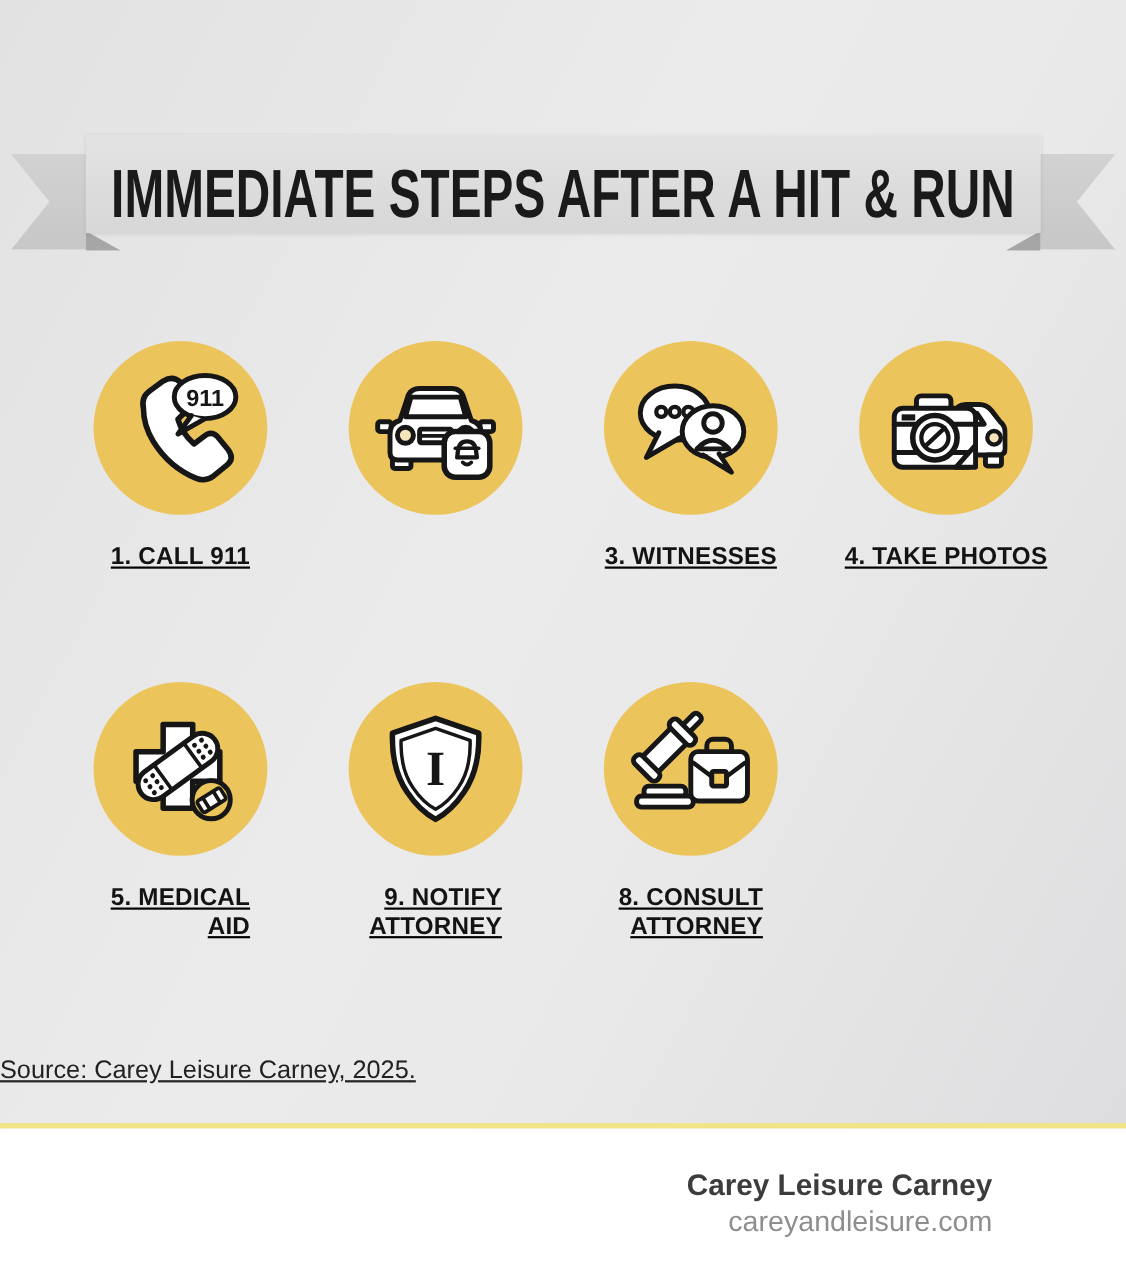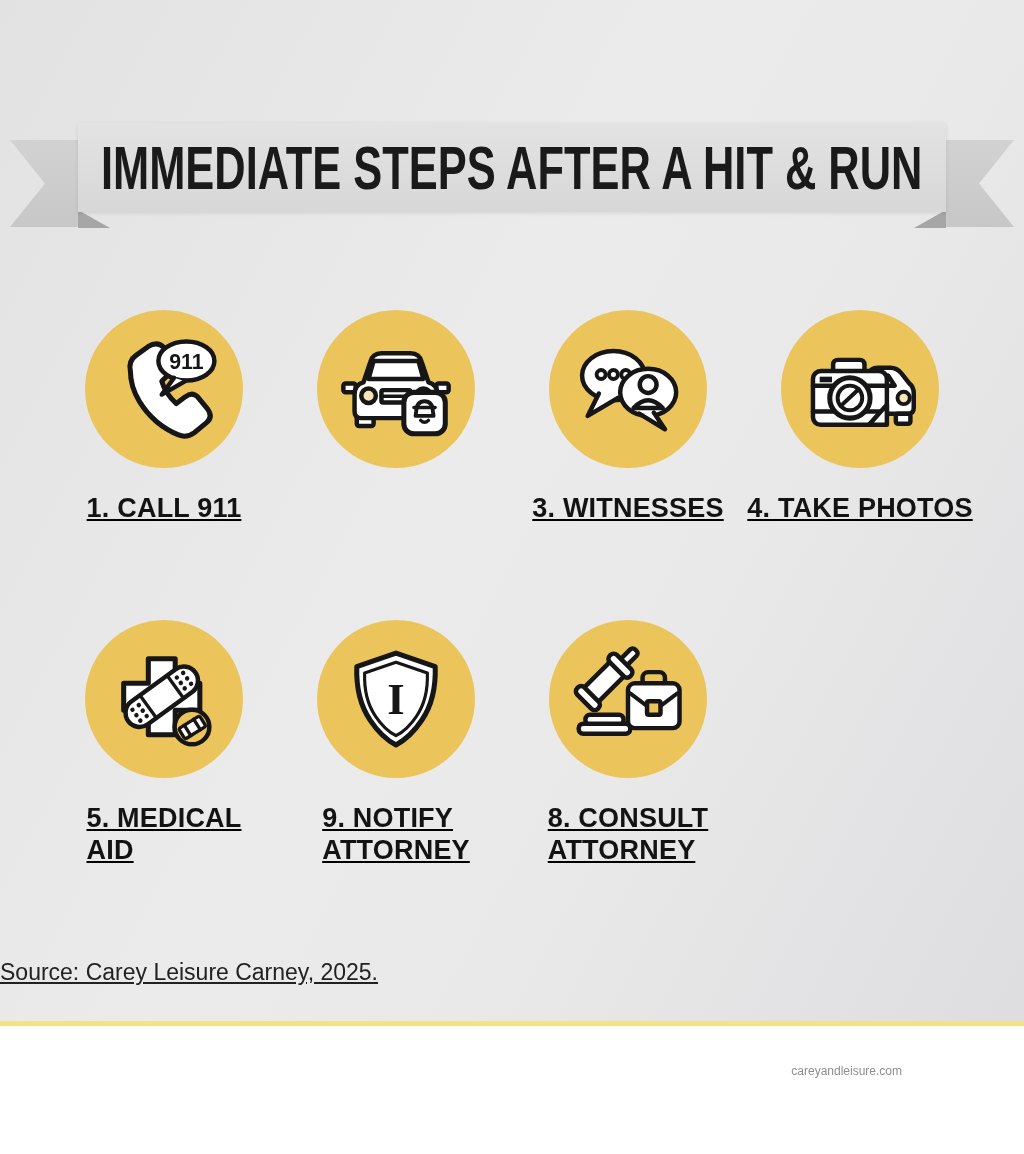--- a/index.html
+++ b/index.html
@@ -14,41 +14,41 @@
   
   .tail{position:absolute;top:140px;width:70px;height:87px;
     background:linear-gradient(180deg,#d2d2d2,var(--tail-gray));}
   .tail-left{left:10px;clip-path:polygon(100% 0,0 0,50% 50%,0 100%,100% 100%);}
   .tail-right{left:944px;clip-path:polygon(0 0,100% 0,50% 50%,100% 100%,0 100%);}
   .fold{position:absolute;top:210px;width:32px;height:18px;background:var(--fold-gray);}
   .fold-left{left:78px;clip-path:polygon(0 0,100% 100%,0 100%);}
   .fold-right{left:914px;clip-path:polygon(100% 0,100% 100%,0 100%);}
   .banner{position:absolute;left:78px;top:123px;width:868px;height:89px;
     background:linear-gradient(180deg,#e3e3e3,#d7d7d7);
-    display:flex;align-items:center;justify-content:center;box-shadow:0 1px 4px rgba(0,0,0,.10);}
+    display:flex;align-items:flex-end;justify-content:center;box-shadow:0 1px 4px rgba(0,0,0,.10);}
   .banner h1{font-size:62px;font-weight:700;color:#1a1a1a;white-space:nowrap;
     transform:scaleX(.70);letter-spacing:0;}
   
   .steps{position:absolute;left:48px;top:310px;width:928px;display:grid;
     grid-template-columns:repeat(4,232px);grid-auto-rows:310px;}
   .step{display:flex;flex-direction:column;align-items:center;text-decoration:underline;}
   .circle{width:158px;height:158px;border-radius:50%;background:var(--accent-yellow);
     display:flex;align-items:center;justify-content:center;flex:0 0 auto;}
   .circle svg{width:112px;height:112px;}
-  .label{margin-top:25px;font-size:27px;font-weight:700;color:#131313;
-    text-align:left;line-height:1.18;letter-spacing:.2px;}
+  .label{margin-top:25px;font-size:22px;font-weight:700;color:#131313;
+    text-align:right;line-height:1.18;letter-spacing:.2px;}
   .label span{display:block;}
   
   .source{position:absolute;top:959px;left:0;width:100%;text-align:left;
     font-size:23px;color:#222;text-decoration:underline;}
   .footer-line{position:absolute;top:1021px;left:0;width:100%;height:5px;background:var(--footer-line);}
   .footer{position:absolute;top:1026px;left:0;width:100%;height:128px;background:#fff;}
   .brand{position:absolute;right:122px;top:36px;text-align:right;}
   .brand-name{font-size:27px;font-weight:700;color:var(--footer-name);line-height:1.15;}
-  .brand-url{font-size:12px;color:var(--footer-url);margin-top:2px;}
+  .brand-url{font-size:26px;color:var(--footer-url);margin-top:2px;}
   
   .ic{stroke:var(--ink);fill:#fff;stroke-linejoin:round;stroke-linecap:round;}
   .tint{fill:var(--icon-tint);}
   .accent{fill:var(--accent-yellow);}
   .solid{fill:var(--ink);stroke:none;}
   .noface{fill:none;}
 </style>
 </head>
 <body>
 
@@ -232,17 +232,18 @@
       </div>
     </div>
 
   </div>
 
   <div class="source">Source: Carey Leisure Carney, 2025.</div>
 
   <div class="footer-line"></div>
   <div class="footer">
     <div class="brand">
+      <div class="brand-name">Carey Leisure Carney</div>
       <div class="brand-url">careyandleisure.com</div>
     </div>
   </div>
 
 </div>
 
 </body></html>

